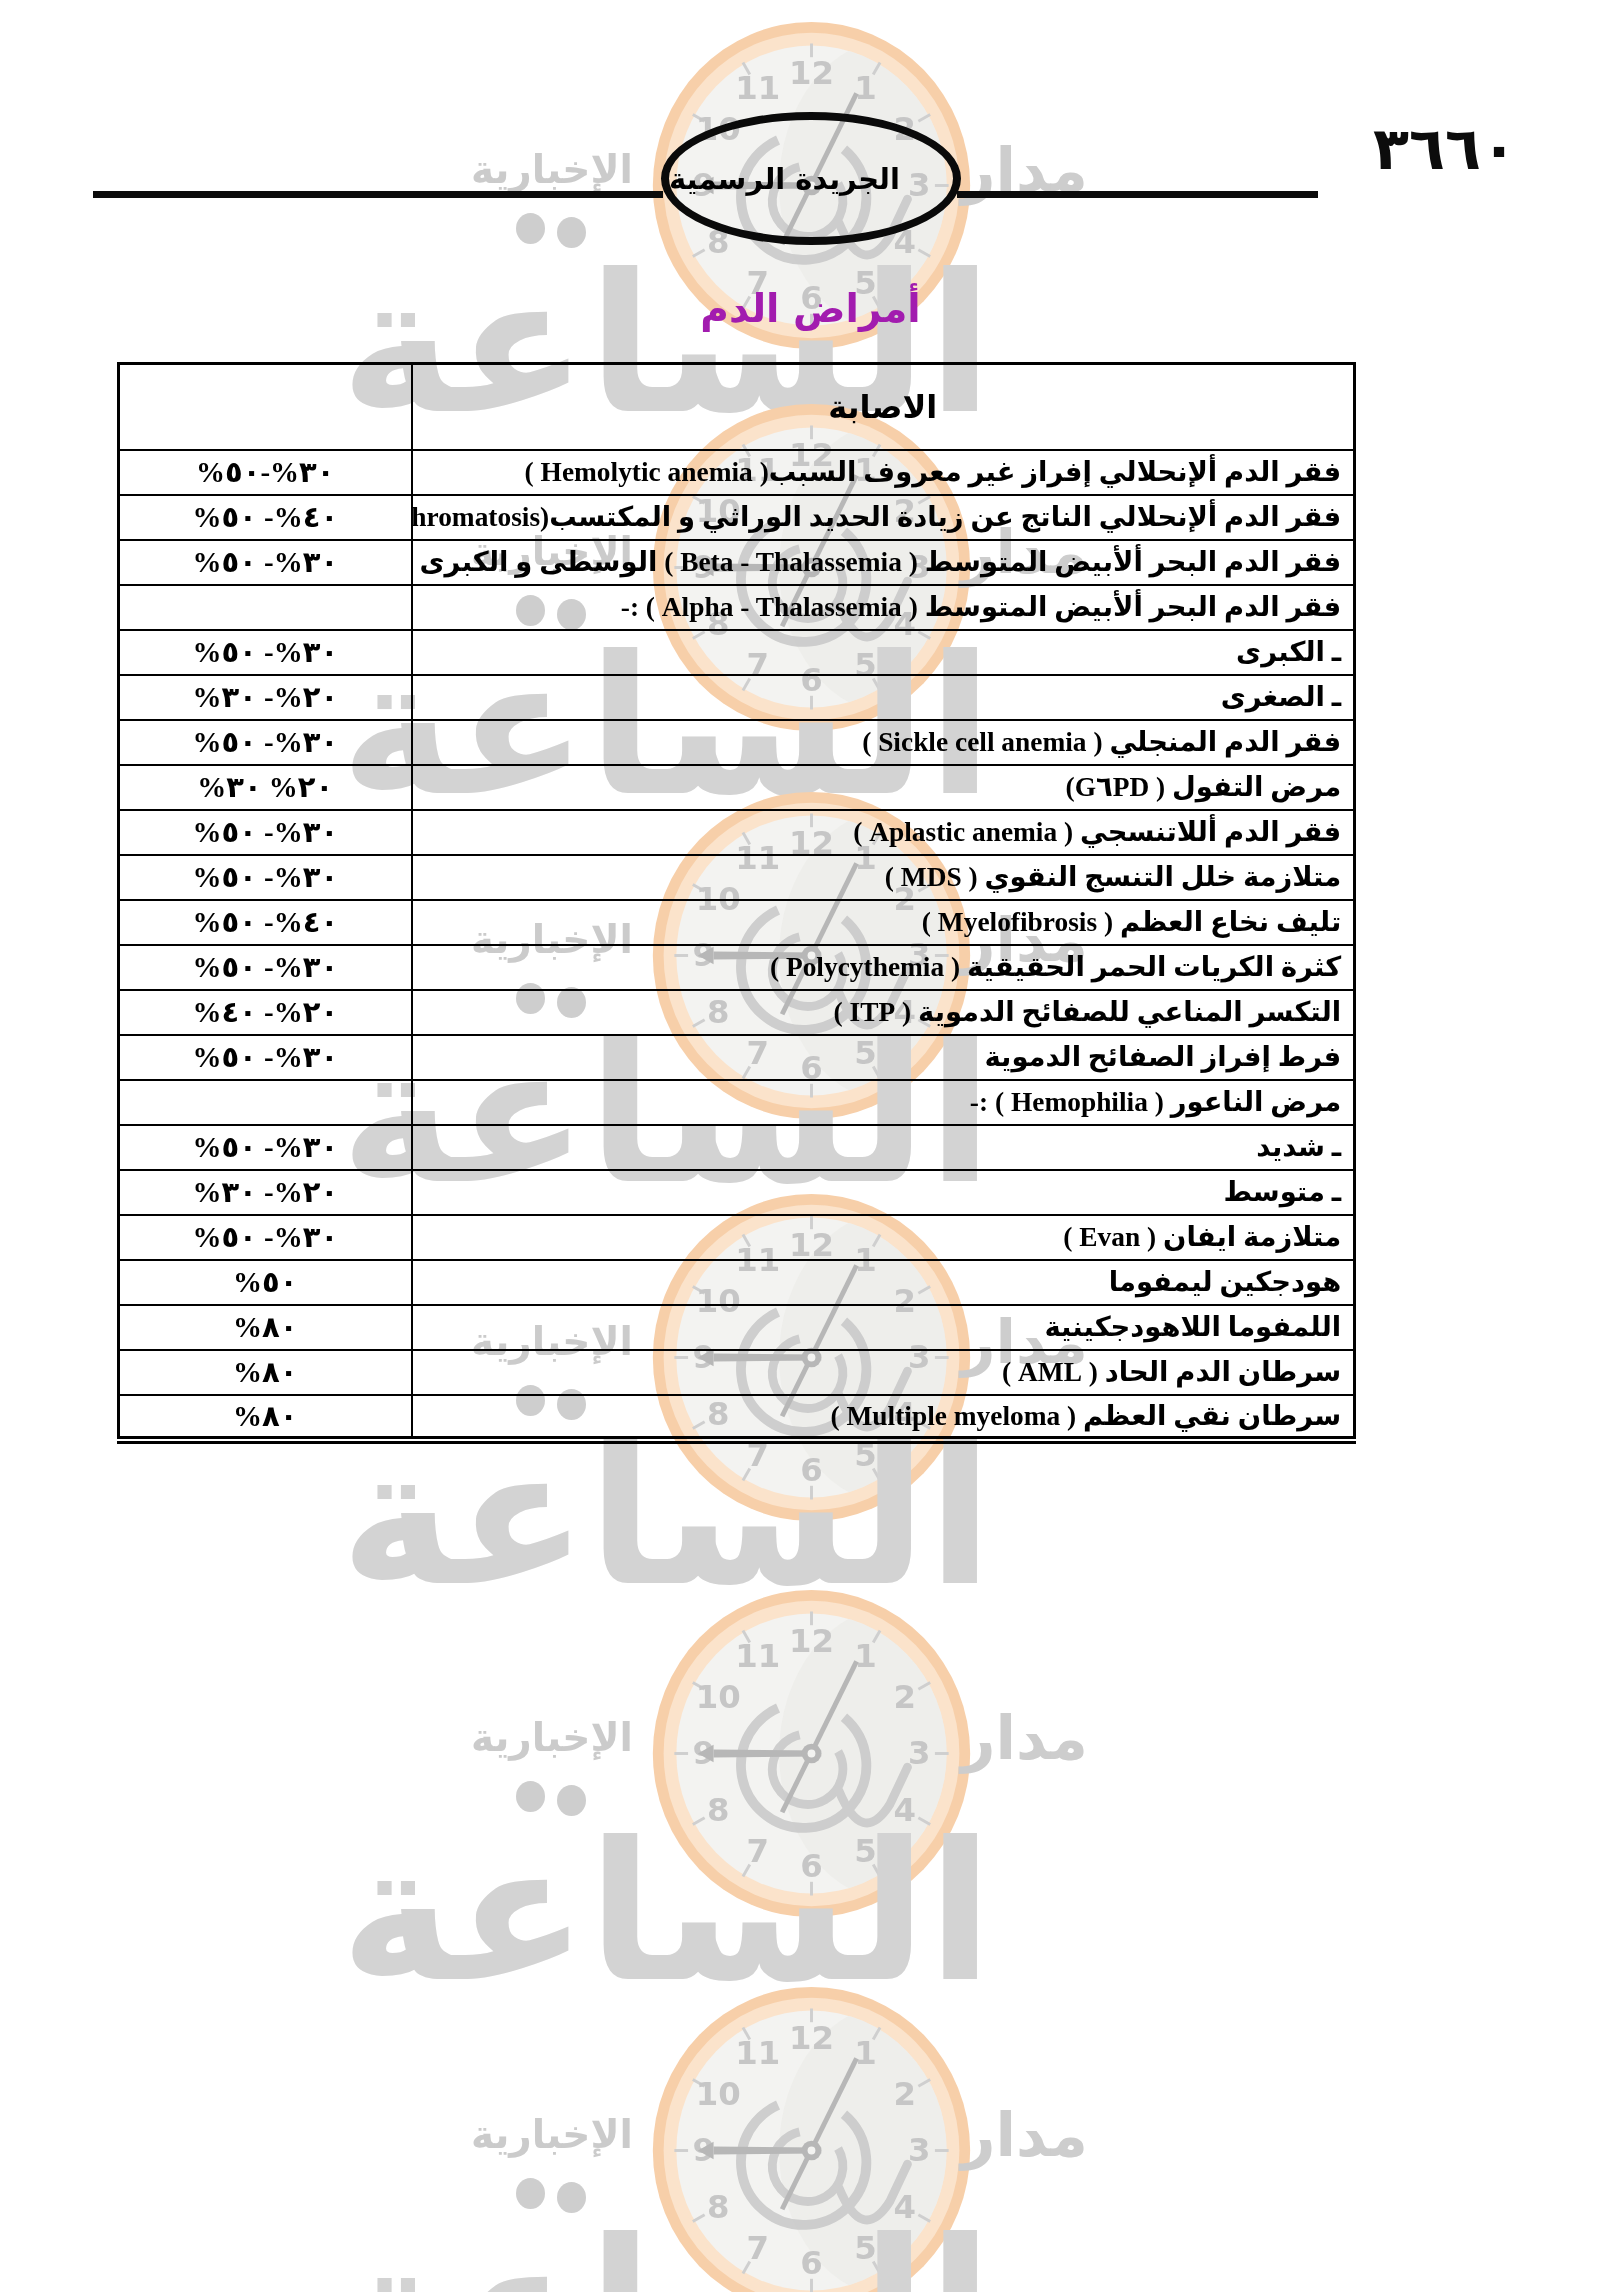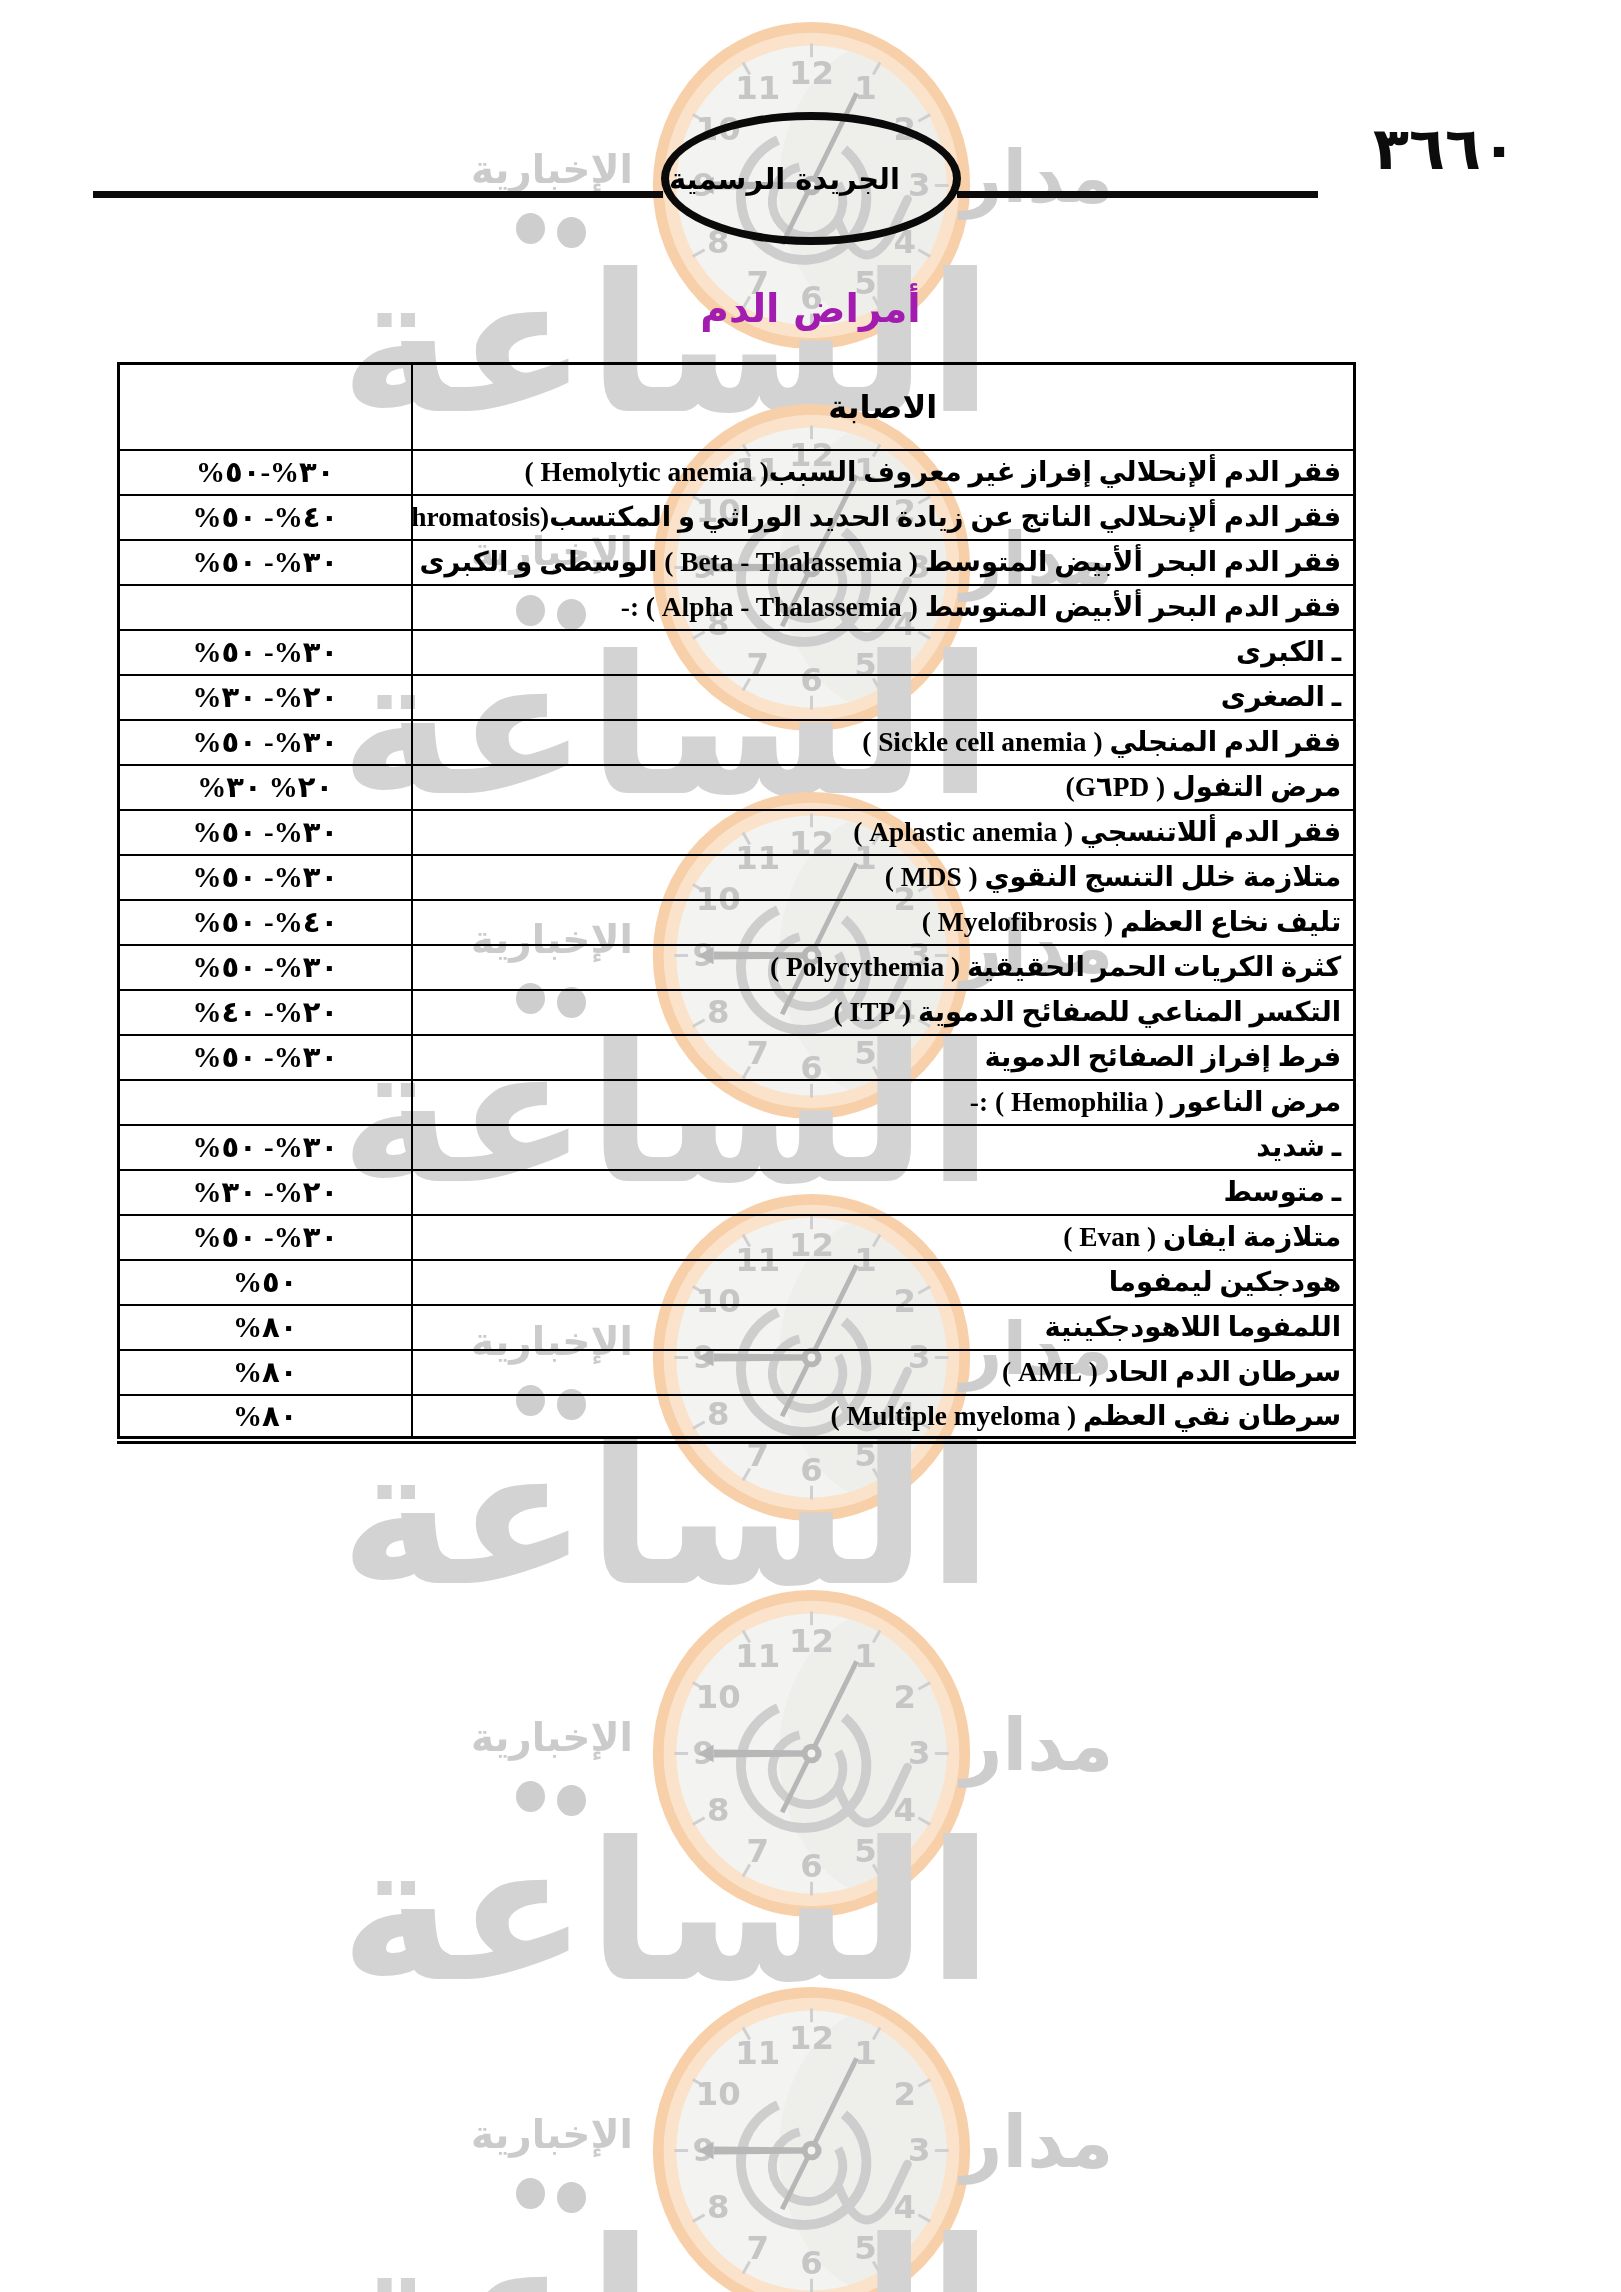--- a/index.html
+++ b/index.html
@@ -12,21 +12,21 @@
   
   .wm-layer{position:absolute;inset:0;z-index:0;pointer-events:none;}
   .wm{position:absolute;width:0;height:0;pointer-events:none;}
   .wm > *{position:absolute;}
   .wm-clock{left:-167px;top:-172px;}
   .wm-akhbaria{
     left:-341px;top:-39px;font-size:39px;font-weight:bold;color:#cbcbcb;
     font-family:"DejaVu Sans",sans-serif;white-space:nowrap;
   }
   .wm-madar{
-    left:149px;top:-51px;font-size:72px;font-weight:bold;color:#cdcdcd;
+    left:149px;top:-51px;font-size:60px;font-weight:bold;color:#cdcdcd;
     font-family:"DejaVu Sans",sans-serif;white-space:nowrap;
   }
   .wm-saa{
     left:-472px;top:61px;font-size:192px;font-weight:bold;color:#d3d3d3;
     font-family:"DejaVu Sans",sans-serif;white-space:nowrap;line-height:1.02;
   }
   .wm-dots{left:-296px;top:27.4px;width:73px;height:35px;}
   .wm-dots::before,.wm-dots::after{
     content:"";position:absolute;width:29px;height:31px;border-radius:50%;background:#cecece;
   }

